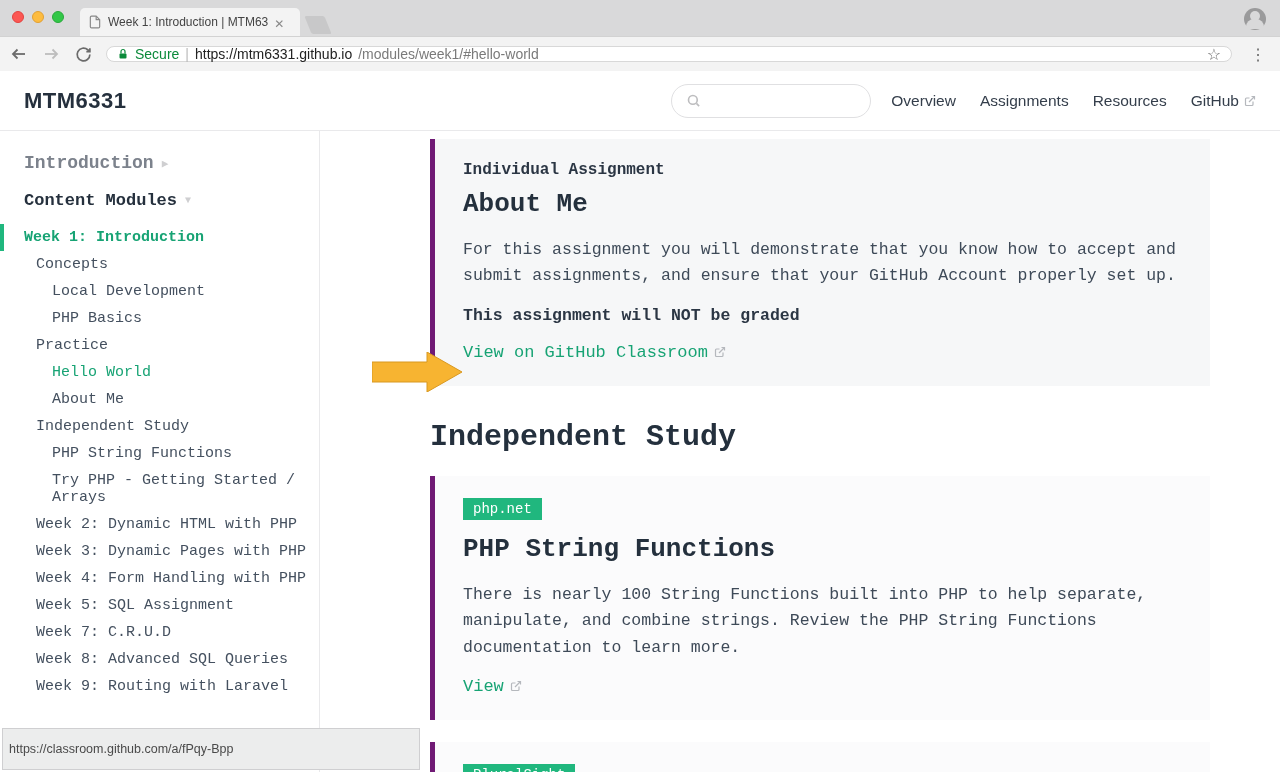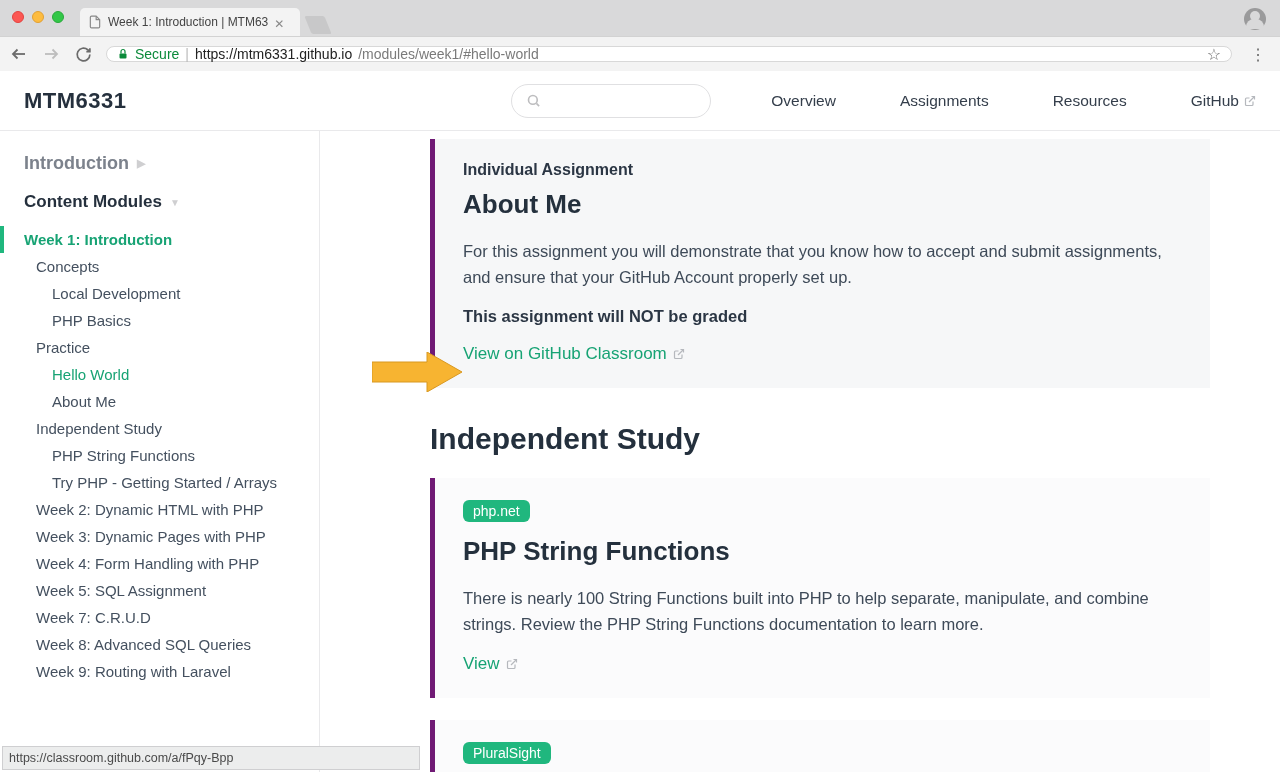--- a/index.html
+++ b/index.html
@@ -31,25 +31,25 @@
 .url-bar .url-host { color: #222; }
 .url-bar .url-path { color: #7a7a7a; text-align: center; }
 .url-bar .star { margin-left: auto; color: #6b6b6b; font-size: 16px; }
 .menu-dots { color: #6b6b6b; font-size: 16px; padding: 0 4px; }
 
 
 .site-header { height: 60px; display: flex; align-items: center; padding: 0 24px; border-bottom: 1px solid #e9e9eb; }
 .site-title { font-weight: 700; color: #25303d; font-size: 22px; letter-spacing: 0.5px; }
 .header-search { margin-left: auto; width: 200px; height: 34px; border: 1px solid #e0e0e2; border-radius: 18px; display: flex; align-items: center; padding: 0 14px; color: #bdbdbf; }
 .nav-links { display: flex; gap: 24px; margin-left: 20px; }
-.nav-links a { color: #343e4b; font-size: 15.5px; text-decoration: none; display: flex; align-items: center; gap: 5px; margin-left: 40px; }
+.nav-links a { color: #343e4b; font-size: 15.5px; text-decoration: none; display: flex; align-items: center; gap: 5px; }
 .ext-link-icon { color: #b5b8bd; }
 
 
-.page { display: flex; height: calc(772px - 71px - 60px); }
+.page { display: flex; height: calc(772px - 71px - 60px); font-family: Liberation Mono, monospace; }
 .sidebar { width: 320px; border-right: 1px solid #e9e9eb; padding: 22px 0 0 24px; overflow: hidden; font-size: 15px; }
 .crumb { color: #7c828c; font-size: 18px; font-weight: 600; display: flex; align-items: center; gap: 8px; margin-bottom: 18px; }
 .crumb .chev { color: #cfcfd1; font-size: 11px; }
 .section-title { font-weight: 700; color: #25303d; font-size: 17px; display: flex; align-items: center; gap: 8px; margin-bottom: 14px; }
 .section-title .dd { color: #cfcfd1; font-size: 10px; }
 
 .tree a { display: block; text-decoration: none; color: #44505f; padding: 5px 0; }
 .tree .active-page { color: #17a374; font-weight: 600; position: relative; }
 .tree .active-page::before { content: ""; position: absolute; left: -24px; top: 0; bottom: 0; width: 4px; background: #20b77e; }
 .tree .sub1 { padding-left: 12px; }
@@ -62,28 +62,28 @@
 
 .card { border-left: 5px solid #701a75; background: #f6f7f8; padding: 22px 28px 24px 28px; margin-top: 8px; }
 .card .meta { font-weight: 600; color: #2b3644; font-size: 16px; margin-bottom: 10px; }
 .card h2 { font-weight: 700; color: #24303d; font-size: 26px; margin-bottom: 18px; }
 .card p { color: #3e4a58; font-size: 16.5px; line-height: 1.6; margin-bottom: 16px; }
 .card .emph { font-weight: 600; color: #2b3644; font-size: 16.5px; margin-bottom: 18px; }
 .card .card-link { color: #17a374; font-size: 17px; text-decoration: none; display: inline-flex; align-items: center; gap: 6px; }
 
 .section-heading { font-weight: 700; color: #24303d; font-size: 30px; margin: 34px 0 22px 0; }
 
-.badge { display: inline-block; background: #20b77e; color: #fff; font-size: 14px; padding: 3px 10px; border-radius: 6px; font-weight: 500; }
+.badge { display: inline-block; background: #20b77e; color: #fff; font-size: 14px; padding: 3px 10px; border-radius: 0; font-weight: 500; }
 .card.study { background: #fbfbfc; }
 
 
 .arrow-annot { position: absolute; left: 52px; top: 221px; }
 
 
-.status-bar { position: absolute; left: 2px; bottom: 2px; background: #eceded; border: 1px solid #cfcfd1; font-size: 12.5px; color: #4a4a4a; padding: 4px 6px; width: 418px; }
+.status-bar { position: absolute; left: 2px; bottom: 2px; background: #eceded; border: 1px solid #cfcfd1; font-size: 12.5px; color: #4a4a4a; padding: 13px 6px; width: 418px; }
 
 svg { display: block; }
 </style>
 </head>
 <body>
 
 <div class="browser-chrome">
   <div class="tab-bar">
     <div class="traffic">
       <span class="red"></span>

